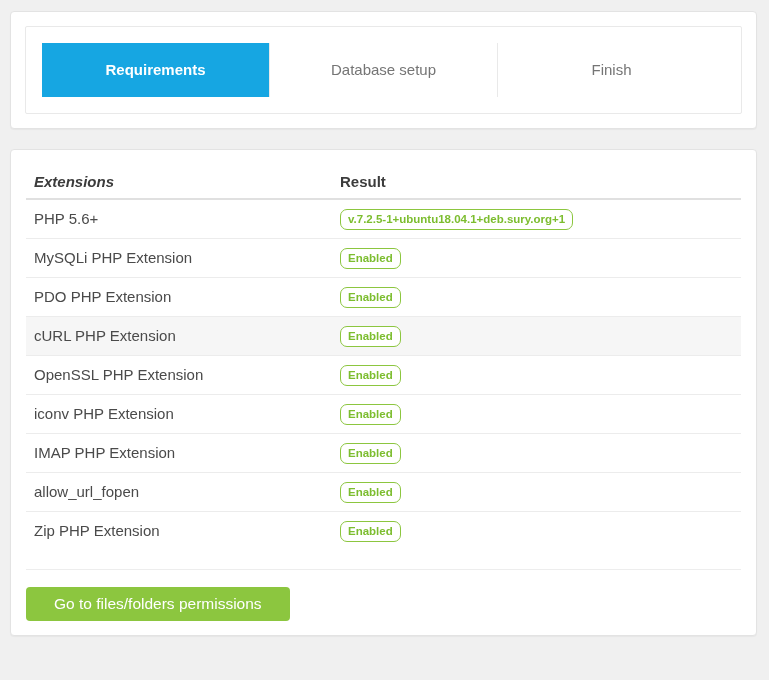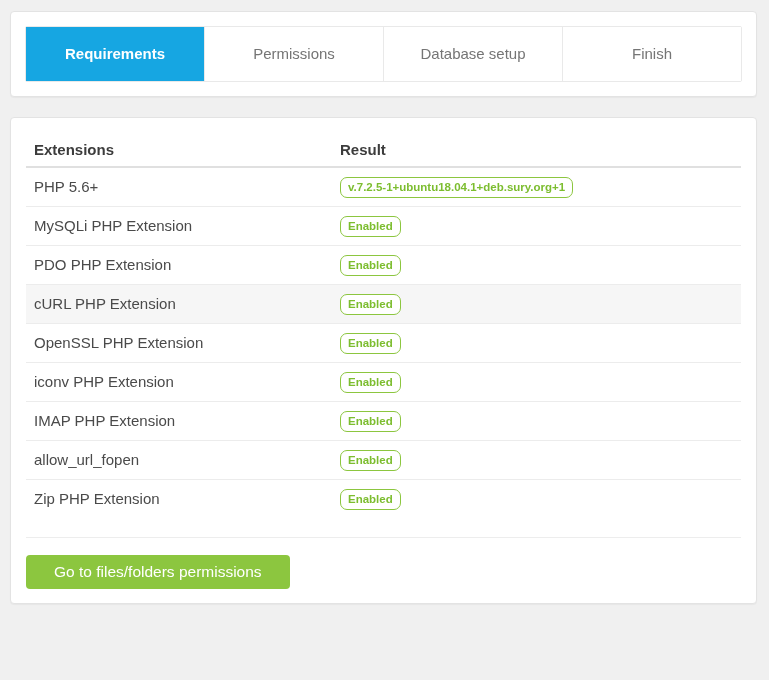--- a/index.html
+++ b/index.html
@@ -32,21 +32,21 @@
     border-radius: 4px;
     box-shadow: 0 1px 1px rgba(0,0,0,0.04);
   }
 
   
   .tabs-card { padding: 14px; margin-bottom: 20px; }
   .tabs {
     display: flex;
     list-style: none;
     margin: 0;
-    padding: 0;
+    padding: 16px;
     border: 1px solid #e9e9e9;
     border-radius: 2px;
   }
   .tab {
     flex: 1 1 0;
     text-align: center;
     height: 54px;
     line-height: 54px;
     font-size: 15px;
     color: var(--tab-text);
@@ -73,21 +73,21 @@
     color: var(--text-main);
   }
   th {
     text-align: left;
     font-weight: 700;
     font-size: 15px;
     color: var(--text-header);
     padding: 8px;
     border-bottom: 2px solid var(--header-border);
   }
-  th.col-extensions { width: 306px; }
+  th.col-extensions { width: 306px; font-style: italic; }
   td {
     padding: 8px;
     border-top: 1px solid var(--row-border);
     line-height: 20px;
   }
   tbody tr:first-child td { border-top: none; }
   tr.highlight { background: #f6f6f6; }
 
   .badge {
     display: inline-block;
@@ -120,21 +120,20 @@
   }
 </style>
 </head>
 <body>
 
 <div class="page">
 
   <section class="card tabs-card">
     <ul class="tabs" id="wizard-tabs">
         <li class="tab active">Requirements</li>
-        <li class="tab">Permissions</li>
         <li class="tab">Database setup</li>
         <li class="tab">Finish</li>
       </ul>
   </section>
 
   <section class="card table-card">
     <table>
       <thead>
         <tr>
           <th class="col-extensions">Extensions</th>

